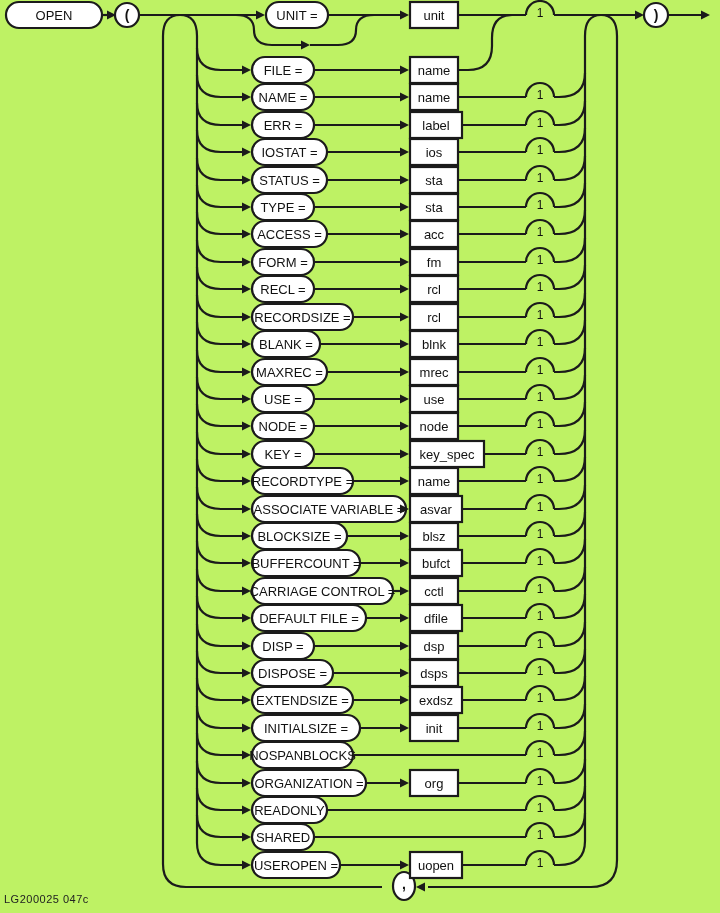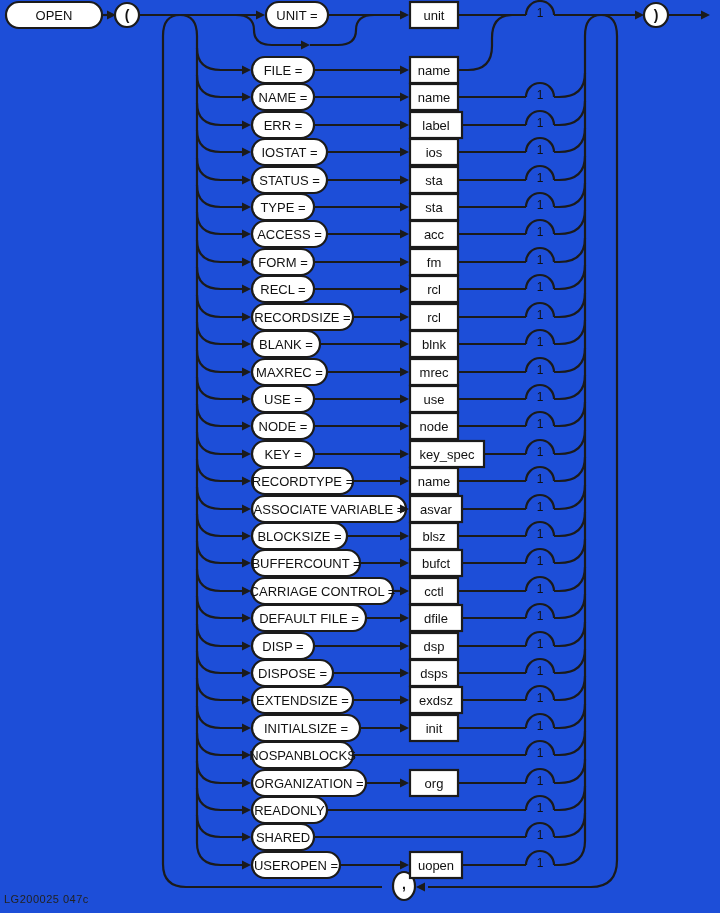--- a/index.html
+++ b/index.html
@@ -1,16 +1,16 @@
 <!DOCTYPE html>
 <html><head>
 <meta charset="utf-8">
 <style>
   html,body{margin:0;padding:0;background:#ffffff;}
-  .page{width:720px;height:913px;position:relative;background:#1d4ed8;overflow:hidden;}
+  .page{width:720px;height:913px;position:relative;background:#bef264;overflow:hidden;}
   .ln{fill:none;stroke:#1b1b1b;stroke-width:2.2;stroke-linecap:butt;}
   .arrow{fill:#1b1b1b;stroke:none;}
   .box{fill:#ffffff;stroke:#1b1b1b;stroke-width:2.2;}
   .kw{font:13px "Liberation Sans", sans-serif;fill:#111;text-anchor:middle;}
   .pm{font:13px "Liberation Sans", sans-serif;fill:#111;text-anchor:middle;}
   .digit{font:12px "Liberation Sans", sans-serif;fill:#111;text-anchor:middle;}
   .paren{font:bold 14px "Liberation Sans", sans-serif;fill:#111;text-anchor:middle;}
   .comma{font:bold 14px "Liberation Sans", sans-serif;fill:#111;text-anchor:middle;}
   .caption{font:11px "Liberation Sans", sans-serif;fill:#222;letter-spacing:0.5px;}
 </style>

